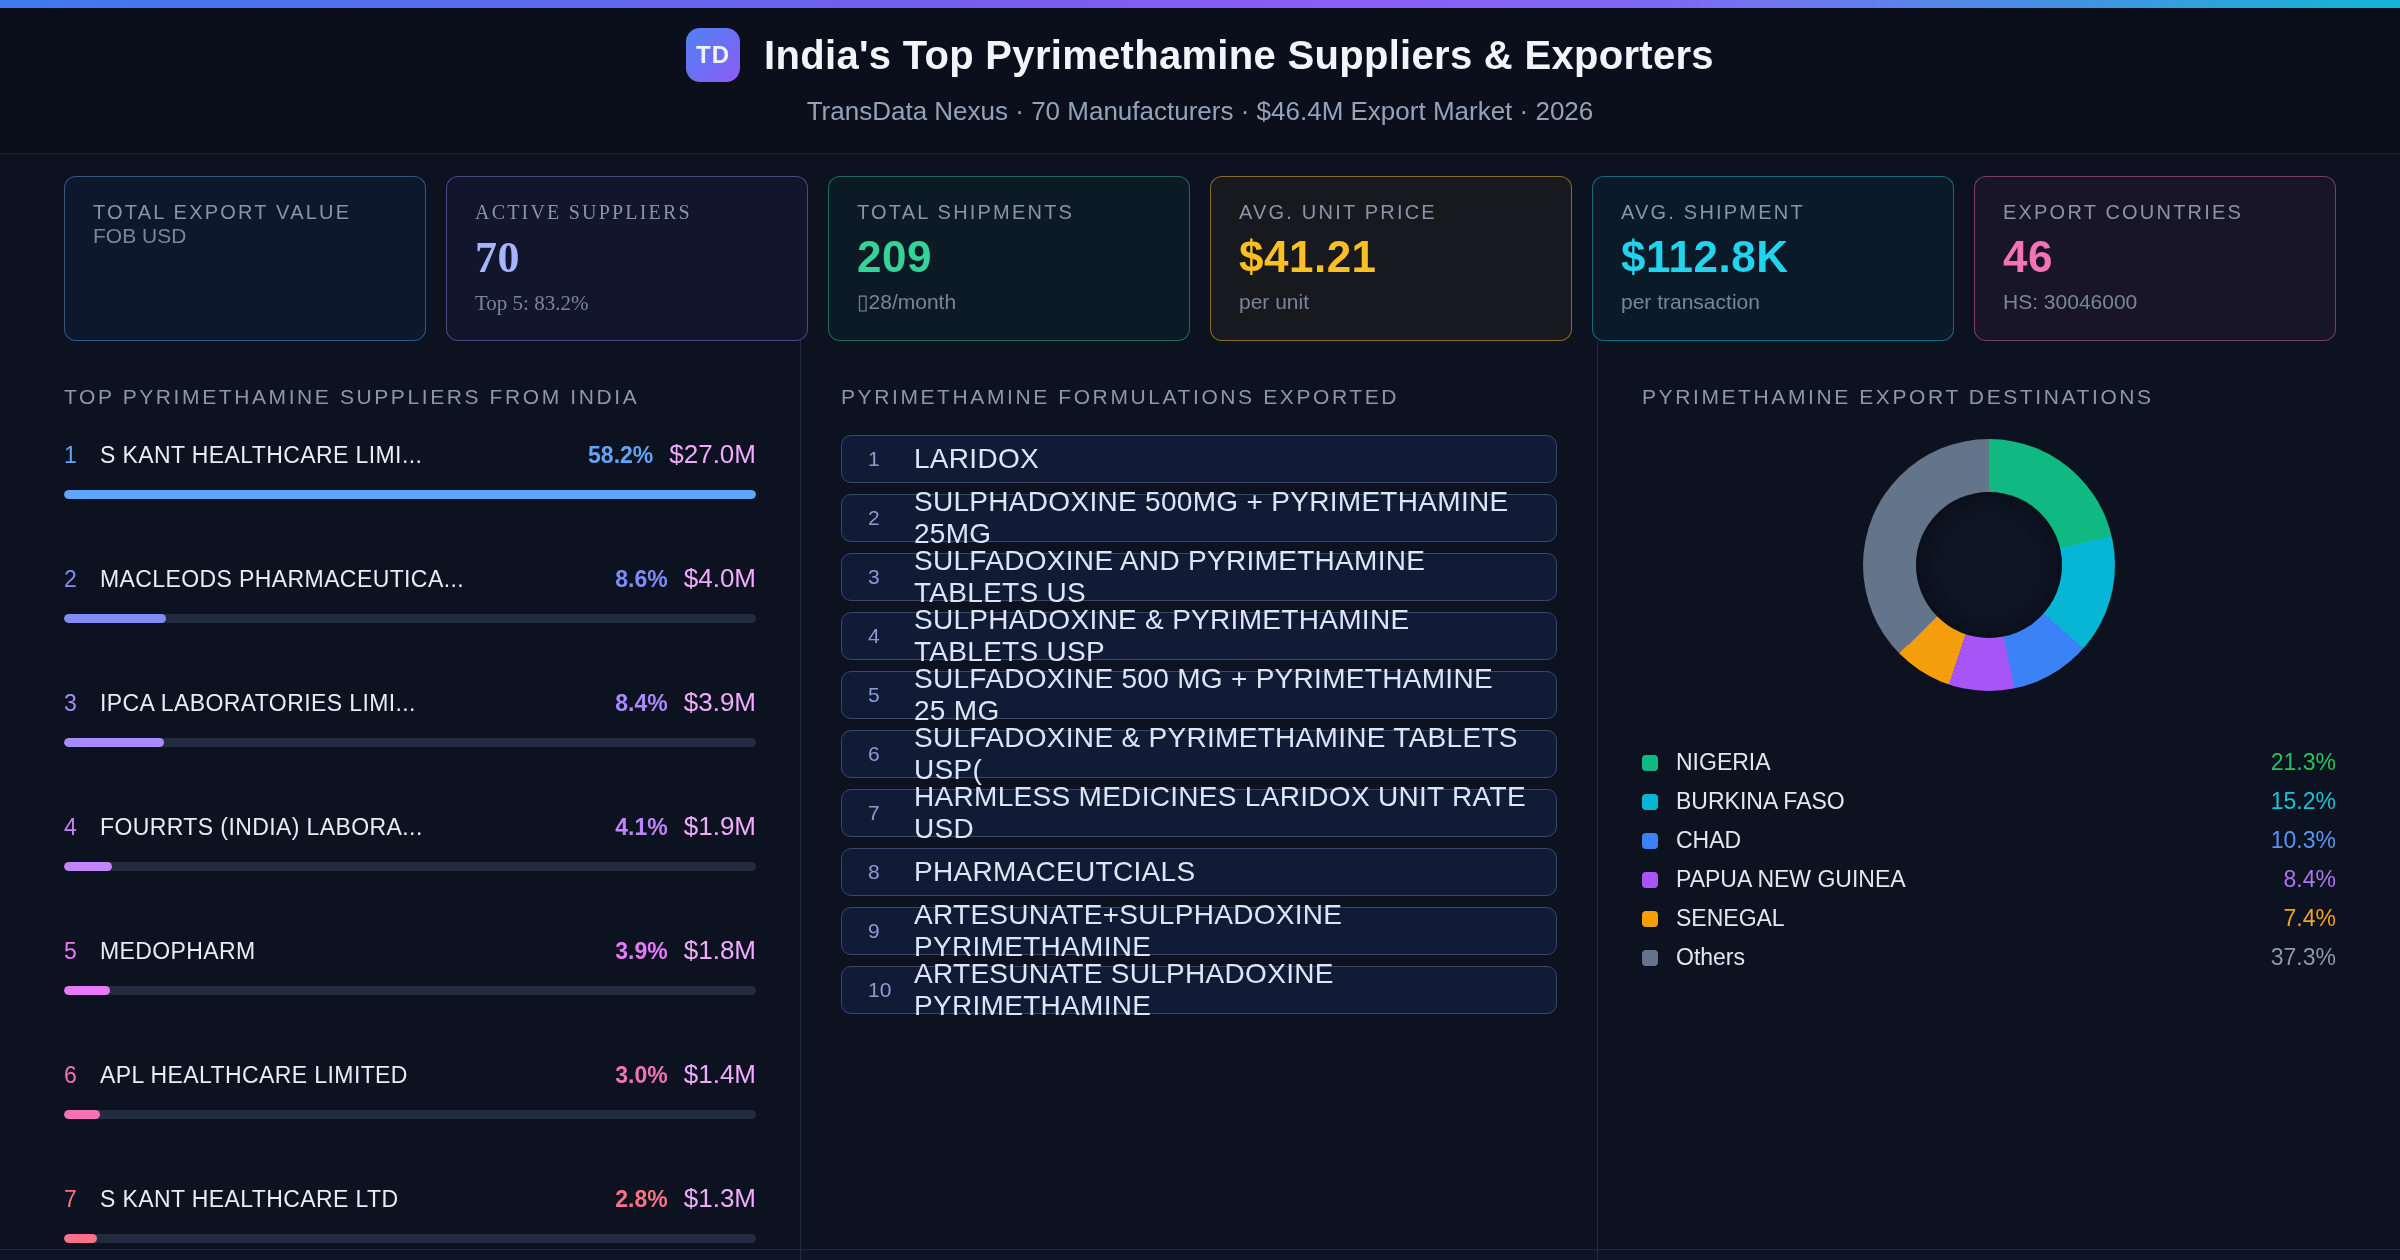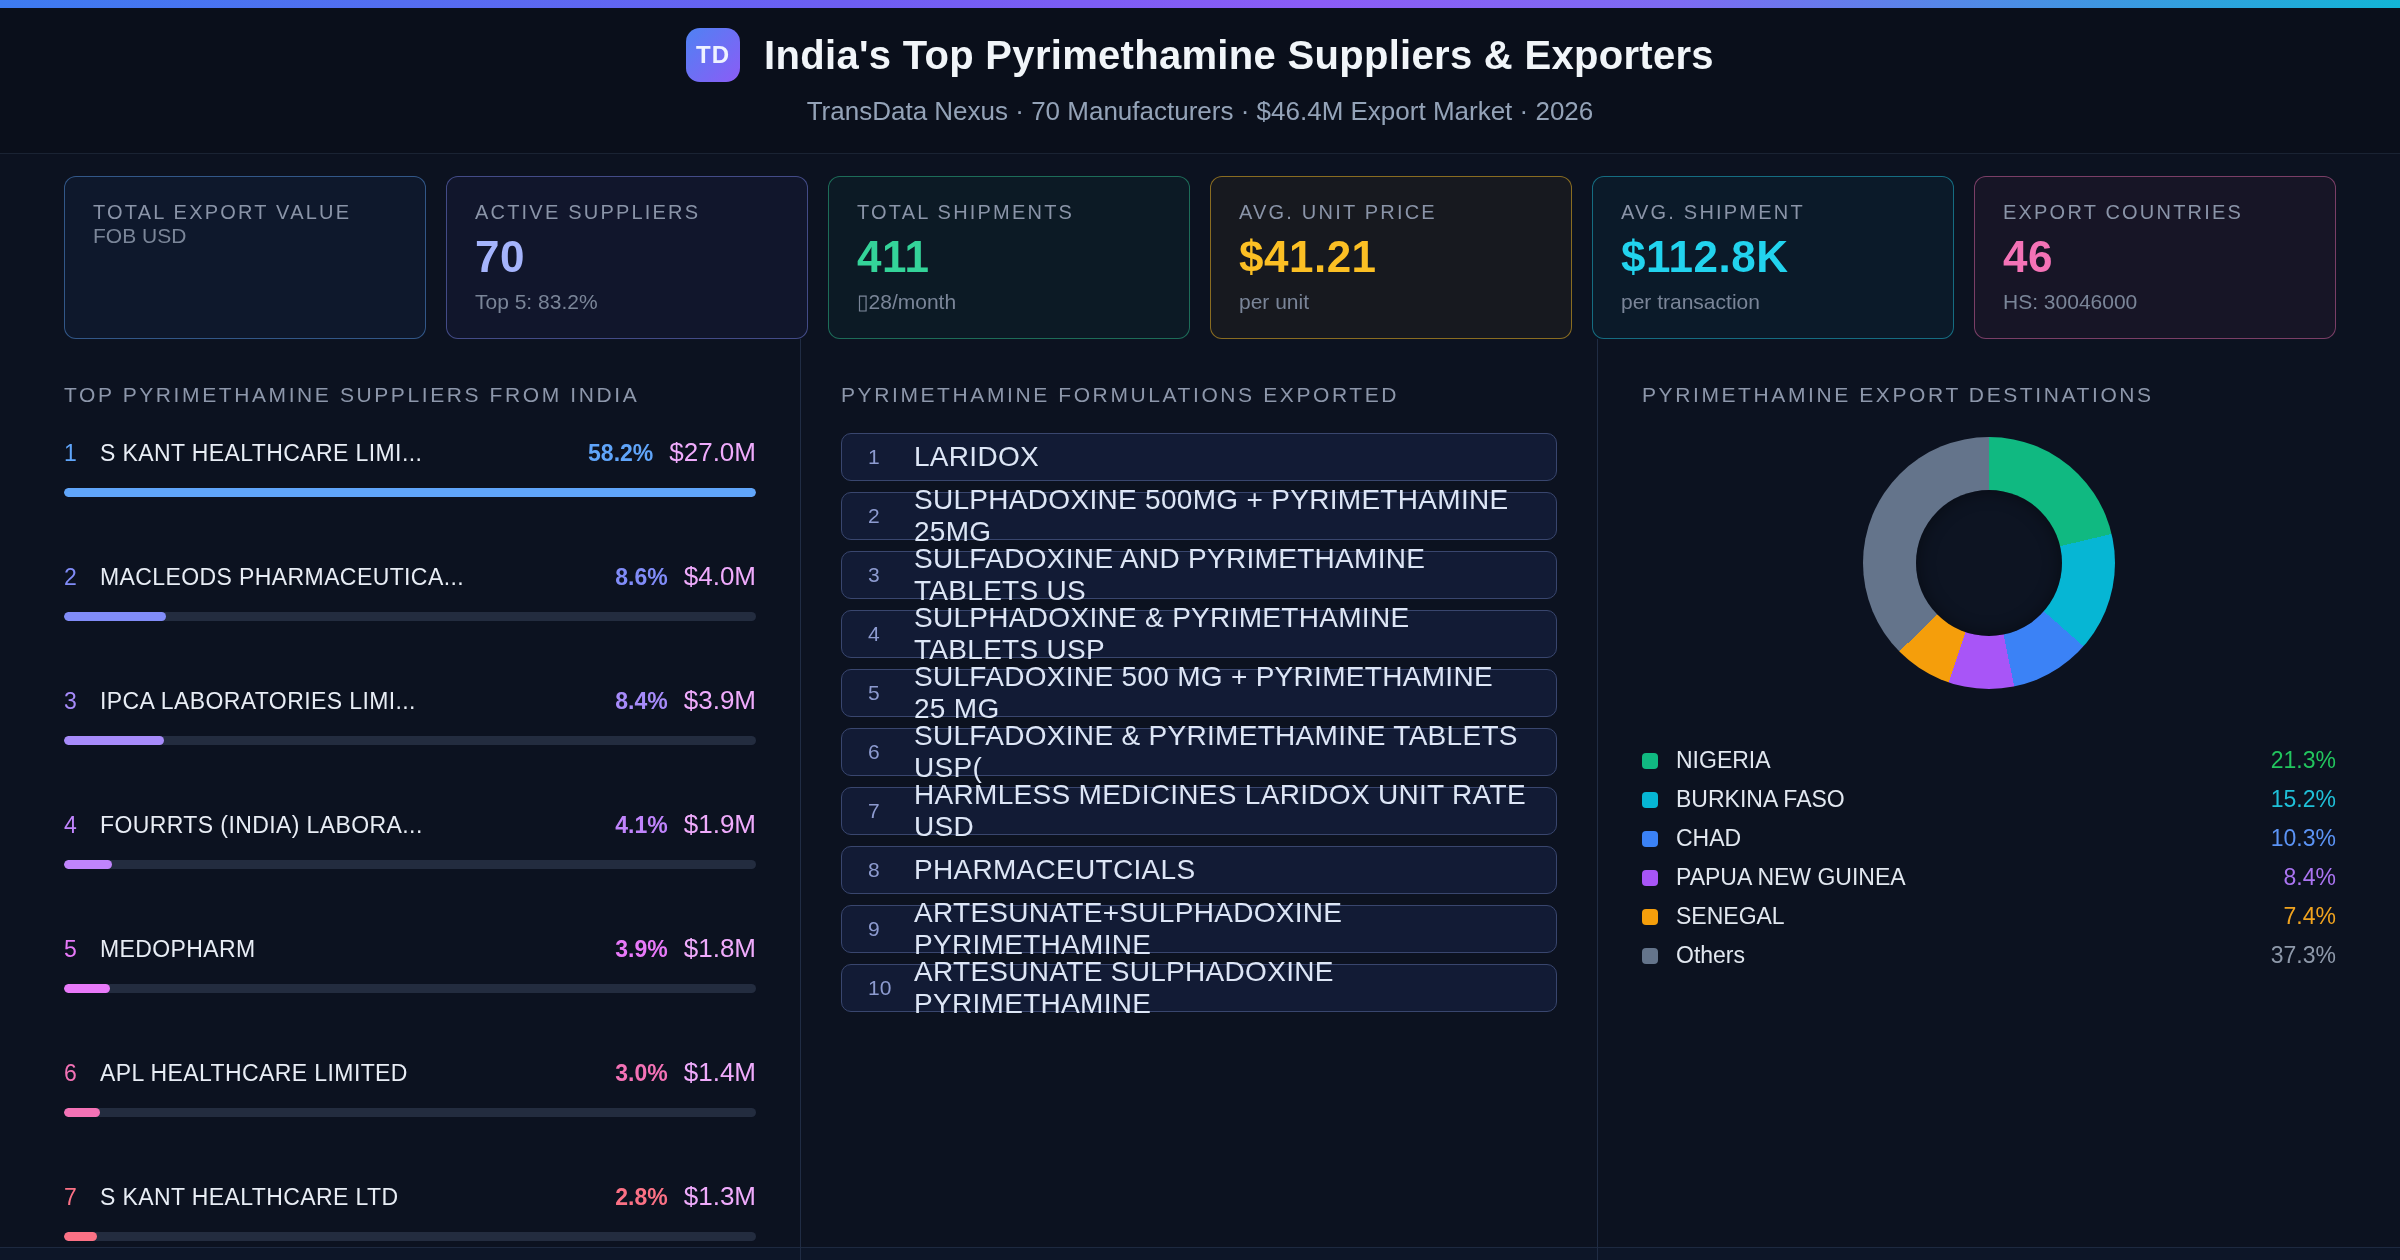--- a/index.html
+++ b/index.html
@@ -108,28 +108,28 @@
     <div class="page-title">India's Top Pyrimethamine Suppliers &amp; Exporters</div>
   </div>
   <div class="page-subtitle">TransData Nexus · 70 Manufacturers · $46.4M Export Market · 2026</div>
 </div>
 
 <div class="stats">
   <div class="card" style="border-color: rgba(96, 165, 250, 0.45); background: rgba(59, 130, 246, 0.06);">
     <div class="clabel">TOTAL EXPORT VALUE</div>
     <div class="csub">FOB USD</div>
   </div>
-  <div class="card" style="border-color: rgba(129, 140, 248, 0.45); background: rgba(99, 102, 241, 0.06);">
+  <div class="card" style="border-color: rgba(129, 140, 248, 0.45); background: rgba(99, 102, 241, 0.06); font-family: Liberation Serif, serif;">
     <div class="clabel">ACTIVE SUPPLIERS</div>
     <div class="cvalue" style="color: rgb(165, 180, 252);">70</div>
     <div class="csub">Top 5: 83.2%</div>
   </div>
   <div class="card" style="border-color: rgba(52, 211, 153, 0.45); background: rgba(16, 185, 129, 0.05);">
     <div class="clabel">TOTAL SHIPMENTS</div>
-    <div class="cvalue" style="color: rgb(52, 211, 153);">411</div>
+    <div class="cvalue" style="color: rgb(52, 211, 153);">209</div>
     <div class="csub">▯28/month</div>
   </div>
   <div class="card" style="border-color: rgba(251, 191, 36, 0.5); background: rgba(245, 158, 11, 0.05);">
     <div class="clabel">AVG. UNIT PRICE</div>
     <div class="cvalue" style="color: rgb(251, 191, 36);">$41.21</div>
     <div class="csub">per unit</div>
   </div>
   <div class="card" style="border-color: rgba(34, 211, 238, 0.45); background: rgba(6, 182, 212, 0.05);">
     <div class="clabel">AVG. SHIPMENT</div>
     <div class="cvalue" style="color: rgb(34, 211, 238);">$112.8K</div>

